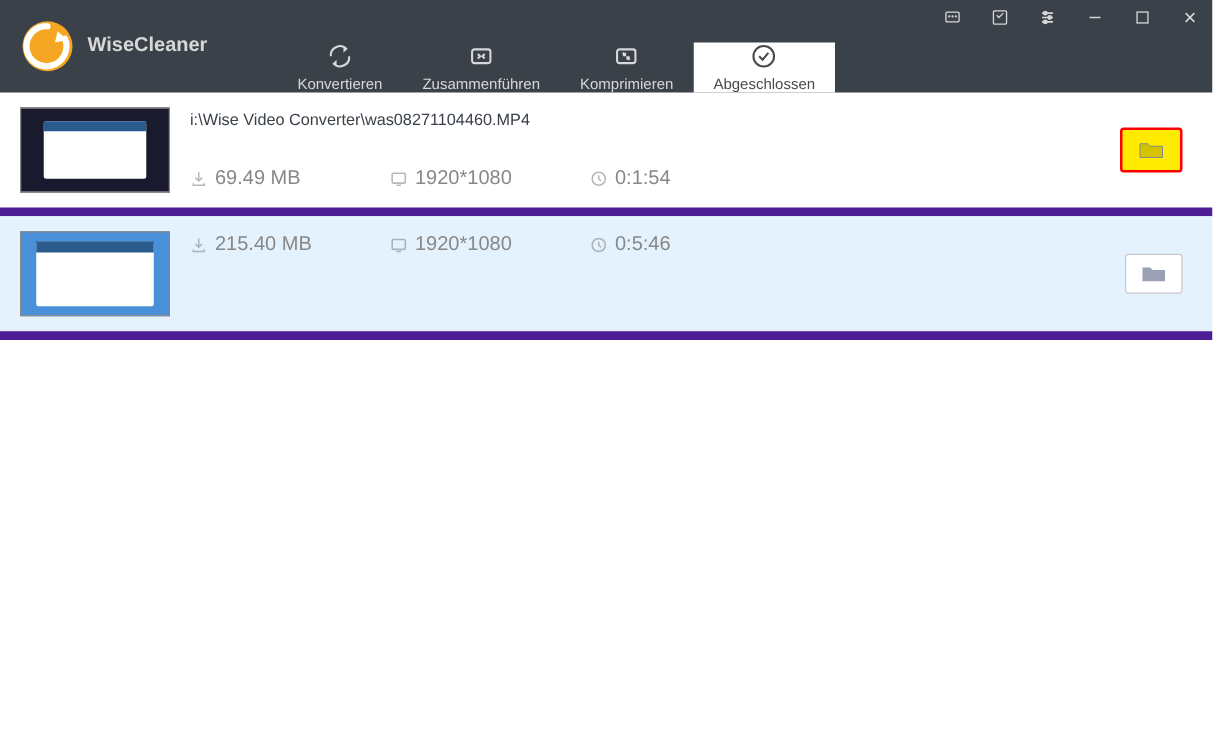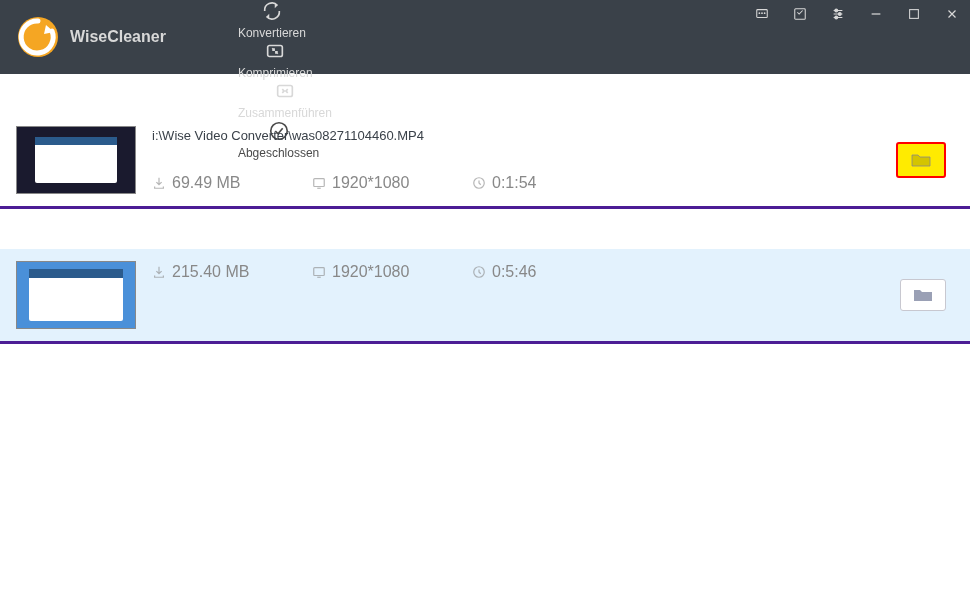--- a/index.html
+++ b/index.html
@@ -8,33 +8,33 @@
     .header { background: #3a4149; height: 74px; display: flex; align-items: stretch; color: #fff; position: relative; }
     
     .logo-section { display: flex; align-items: center; padding: 0 16px; gap: 10px; }
     .logo-icon { width: 44px; height: 44px; position: relative; }
     .logo-icon svg { width: 100%; height: 100%; }
     .logo-text { display: flex; flex-direction: column; line-height: 1.2; }
     .logo-line1 { font-size: 16px; color: #d8d8d8; font-weight: 600; }
     .logo-line2 { font-size: 17px; font-weight: bold; color: #fff; }
     .pro-badge { font-size: 11px; font-weight: bold; color: #f5a623; font-style: italic; margin-left: 6px; vertical-align: top; }
     
-    .tabs { display: flex; align-items: flex-start; margin-left: 40px; flex-direction: column; }
+    .tabs { display: flex; align-items: flex-end; margin-left: 40px; }
     .tab { display: flex; flex-direction: column; align-items: center; justify-content: center; padding: 0 16px; cursor: pointer; color: #d8d8d8; font-size: 12px; gap: 4px; min-width: 86px; }
     .tab.active { background: #ffffff; color: #4a4a4a; }
     .tab-icon { width: 22px; height: 22px; display: flex; align-items: center; justify-content: center; }
     .tab-icon svg { width: 22px; height: 22px; }
     
     .window-controls { position: absolute; right: 6px; top: 2px; display: flex; gap: 14px; }
     .wc-btn { width: 24px; height: 24px; display: flex; align-items: center; justify-content: center; cursor: pointer; color: #d8d8d8; }
     .wc-btn svg { width: 14px; height: 14px; }
     
     .content { background: #fff; }
     
-    .file-row { display: flex; align-items: stretch; padding: 12px 16px; gap: 16px; border-bottom: 3px solid #4c1d95; position: relative; margin-top: 40px; }
+    .file-row { display: flex; align-items: stretch; padding: 12px 16px; gap: 16px; border-bottom: 7px solid #4c1d95; position: relative; }
     .file-row.selected { background: #e3f2fd; }
     
     .thumb { width: 120px; height: 68px; background: #1a1a2e; flex-shrink: 0; display: flex; align-items: center; justify-content: center; overflow: hidden; border: 1px solid #888; }
     .thumb-inner { width: 70%; height: 70%; background: #fff; border-radius: 2px; position: relative; }
     .thumb-inner::before { content: ''; position: absolute; top: 0; left: 0; right: 0; height: 18%; background: #2b5b8c; }
     .thumb.blue { background: #4a90d9; }
     .thumb.blue .thumb-inner { width: 80%; height: 80%; }
     
     .file-info { flex: 1; display: flex; flex-direction: column; justify-content: space-between; padding: 2px 0; }
     .file-path { font-size: 13px; color: #3a4149; margin-bottom: 10px; }
@@ -74,35 +74,35 @@
           <path d="M 15 3 L 18 6 L 15 9" fill="currentColor" stroke="none"></path>
           <path d="M 9 21 L 6 18 L 9 15" fill="currentColor" stroke="none"></path>
         </svg>
       </span>
       <span>Konvertieren</span>
     </div>
     <div class="tab">
       <span class="tab-icon">
         <svg viewBox="0 0 24 24" fill="none" stroke="currentColor" stroke-width="1.8">
           <rect x="4" y="6" width="16" height="12" rx="2"></rect>
+          <path d="M 9 10 L 11 12 L 9 14"></path>
+          <path d="M 15 10 L 13 12 L 15 14"></path>
+        </svg>
+      </span>
+      <span>Zusammenführen</span>
+    </div>
+    <div class="tab">
+      <span class="tab-icon">
+        <svg viewBox="0 0 24 24" fill="none" stroke="currentColor" stroke-width="1.8">
+          <rect x="4" y="6" width="16" height="12" rx="2"></rect>
           <path d="M 9 9 L 11 11 M 11 9 L 11 11 L 9 11"></path>
           <path d="M 15 15 L 13 13 M 13 15 L 13 13 L 15 13"></path>
         </svg>
       </span>
       <span>Komprimieren</span>
-    </div>
-    <div class="tab">
-      <span class="tab-icon">
-        <svg viewBox="0 0 24 24" fill="none" stroke="currentColor" stroke-width="1.8">
-          <rect x="4" y="6" width="16" height="12" rx="2"></rect>
-          <path d="M 9 10 L 11 12 L 9 14"></path>
-          <path d="M 15 10 L 13 12 L 15 14"></path>
-        </svg>
-      </span>
-      <span>Zusammenführen</span>
     </div>
     <div class="tab active">
       <span class="tab-icon">
         <svg viewBox="0 0 24 24" fill="none" stroke="currentColor" stroke-width="1.8">
           <circle cx="12" cy="12" r="9"></circle>
           <path d="M 8 12 L 11 15 L 16 9"></path>
         </svg>
       </span>
       <span>Abgeschlossen</span>
     </div>

